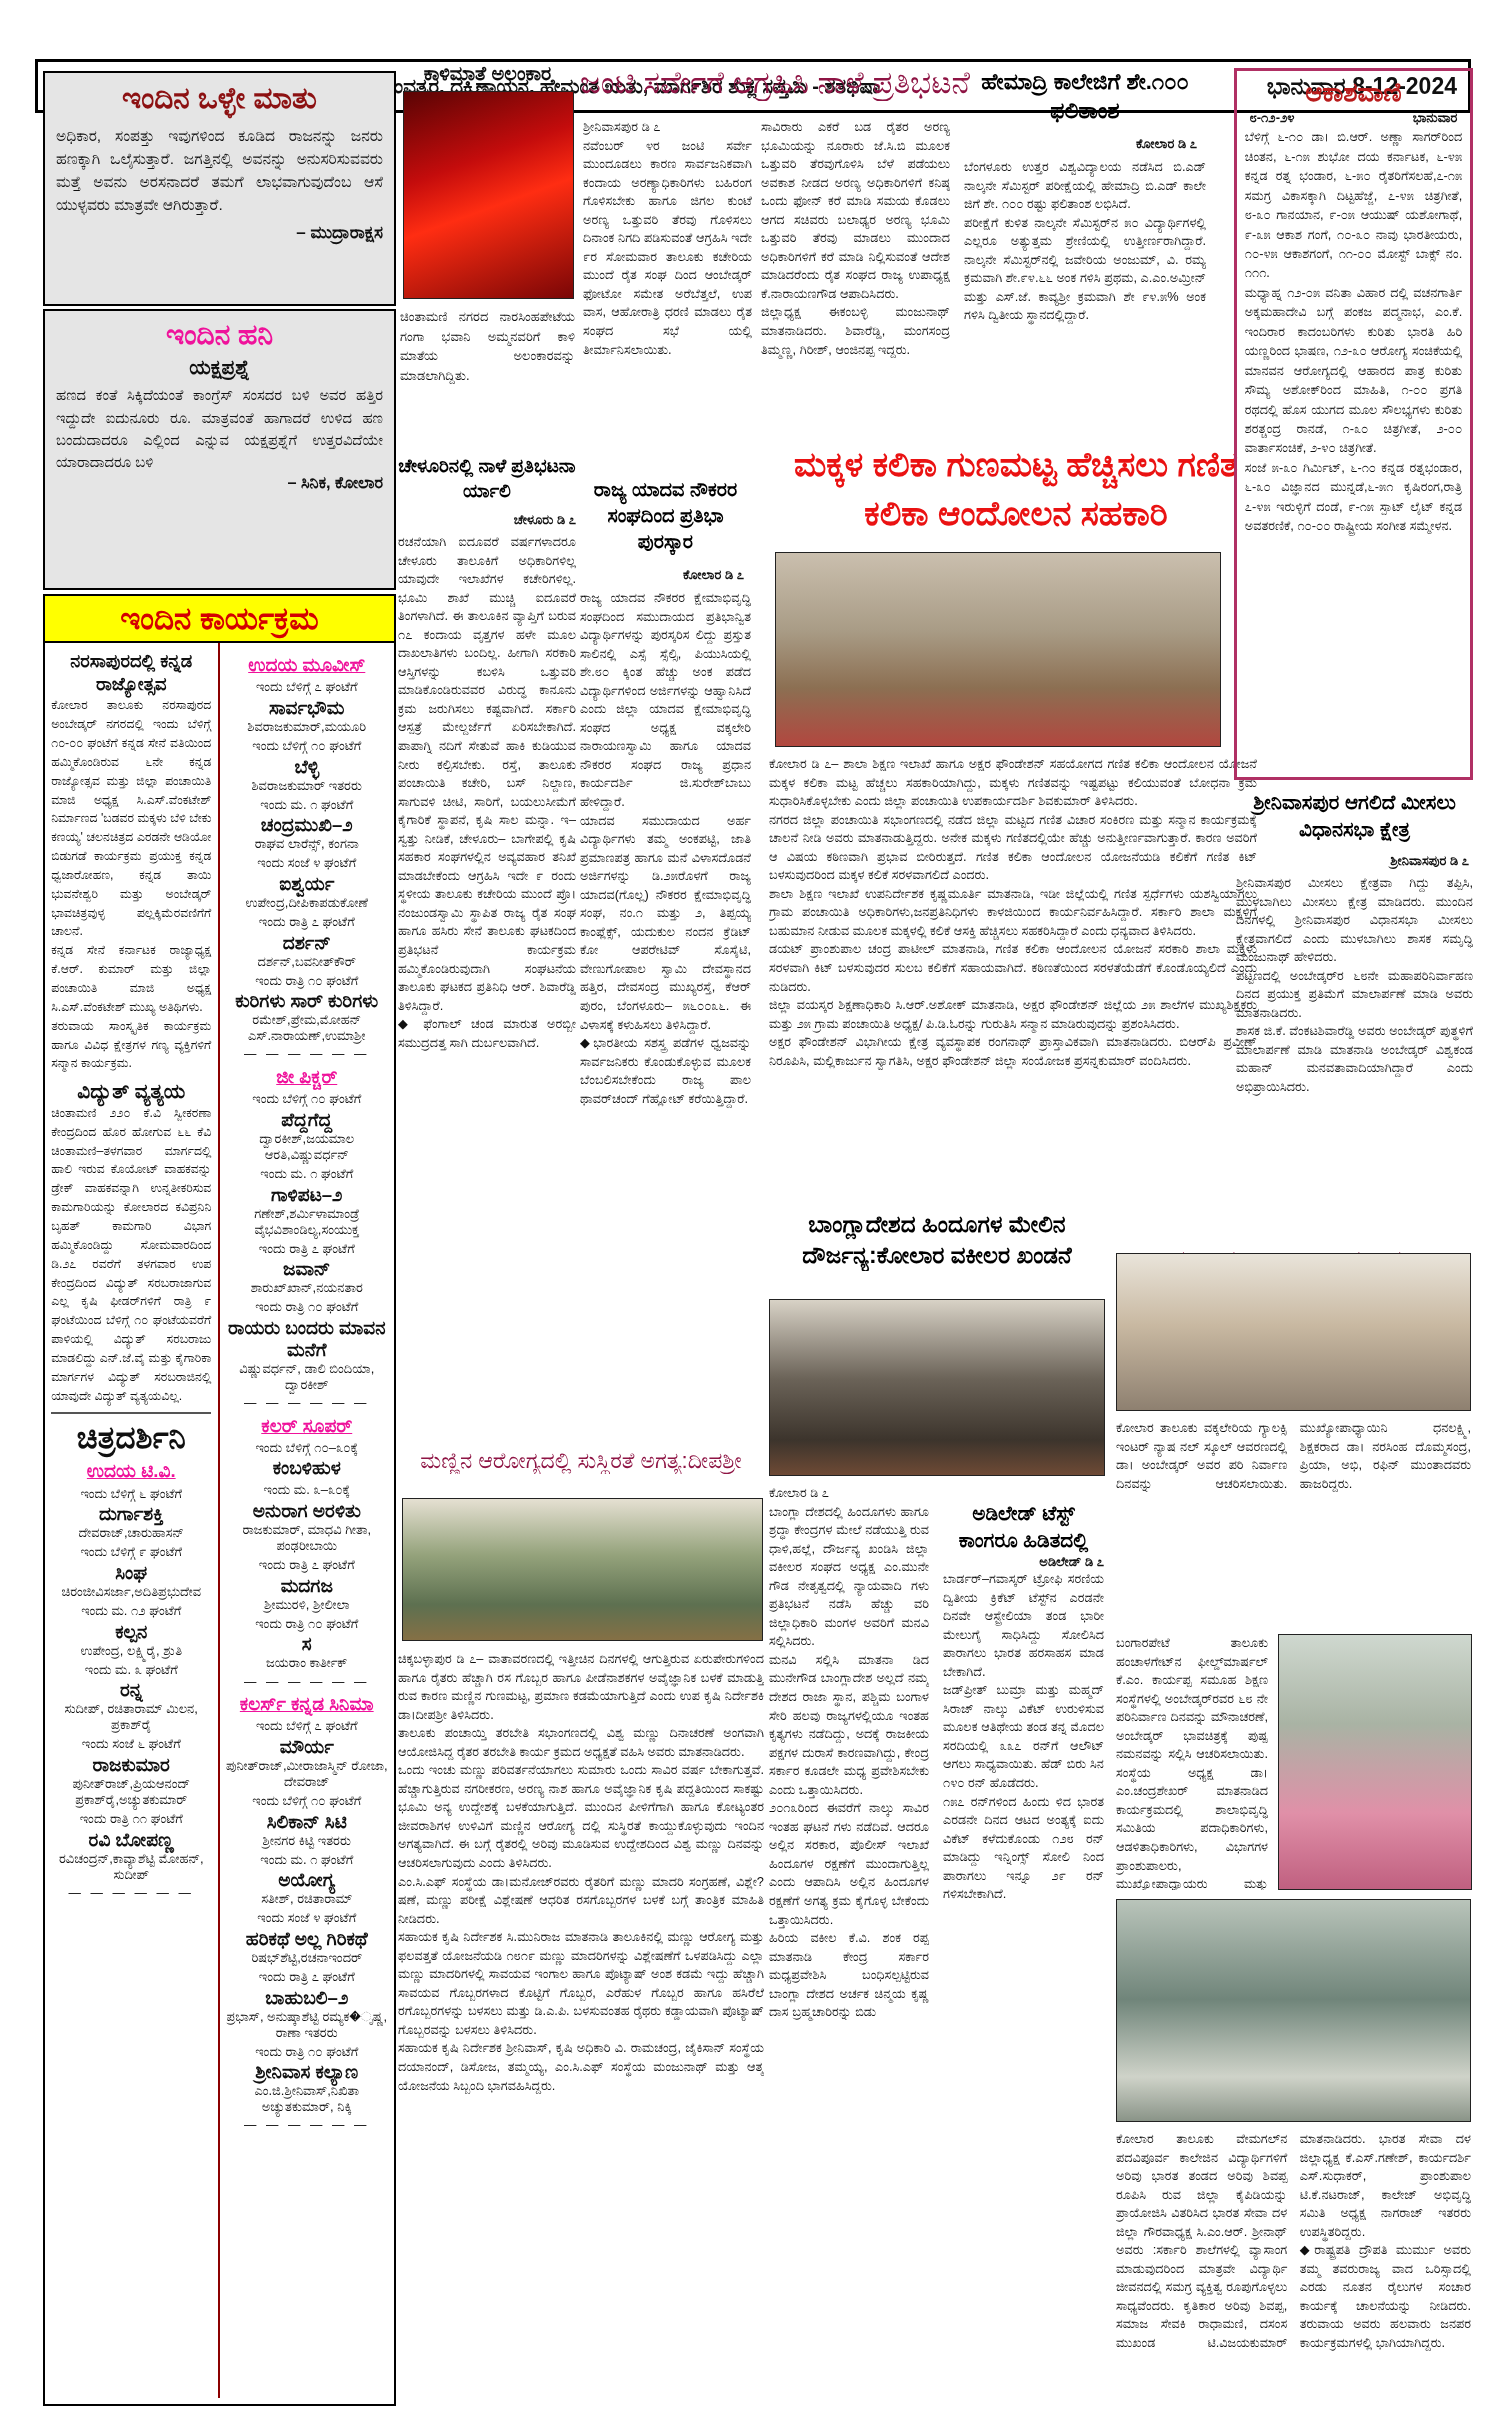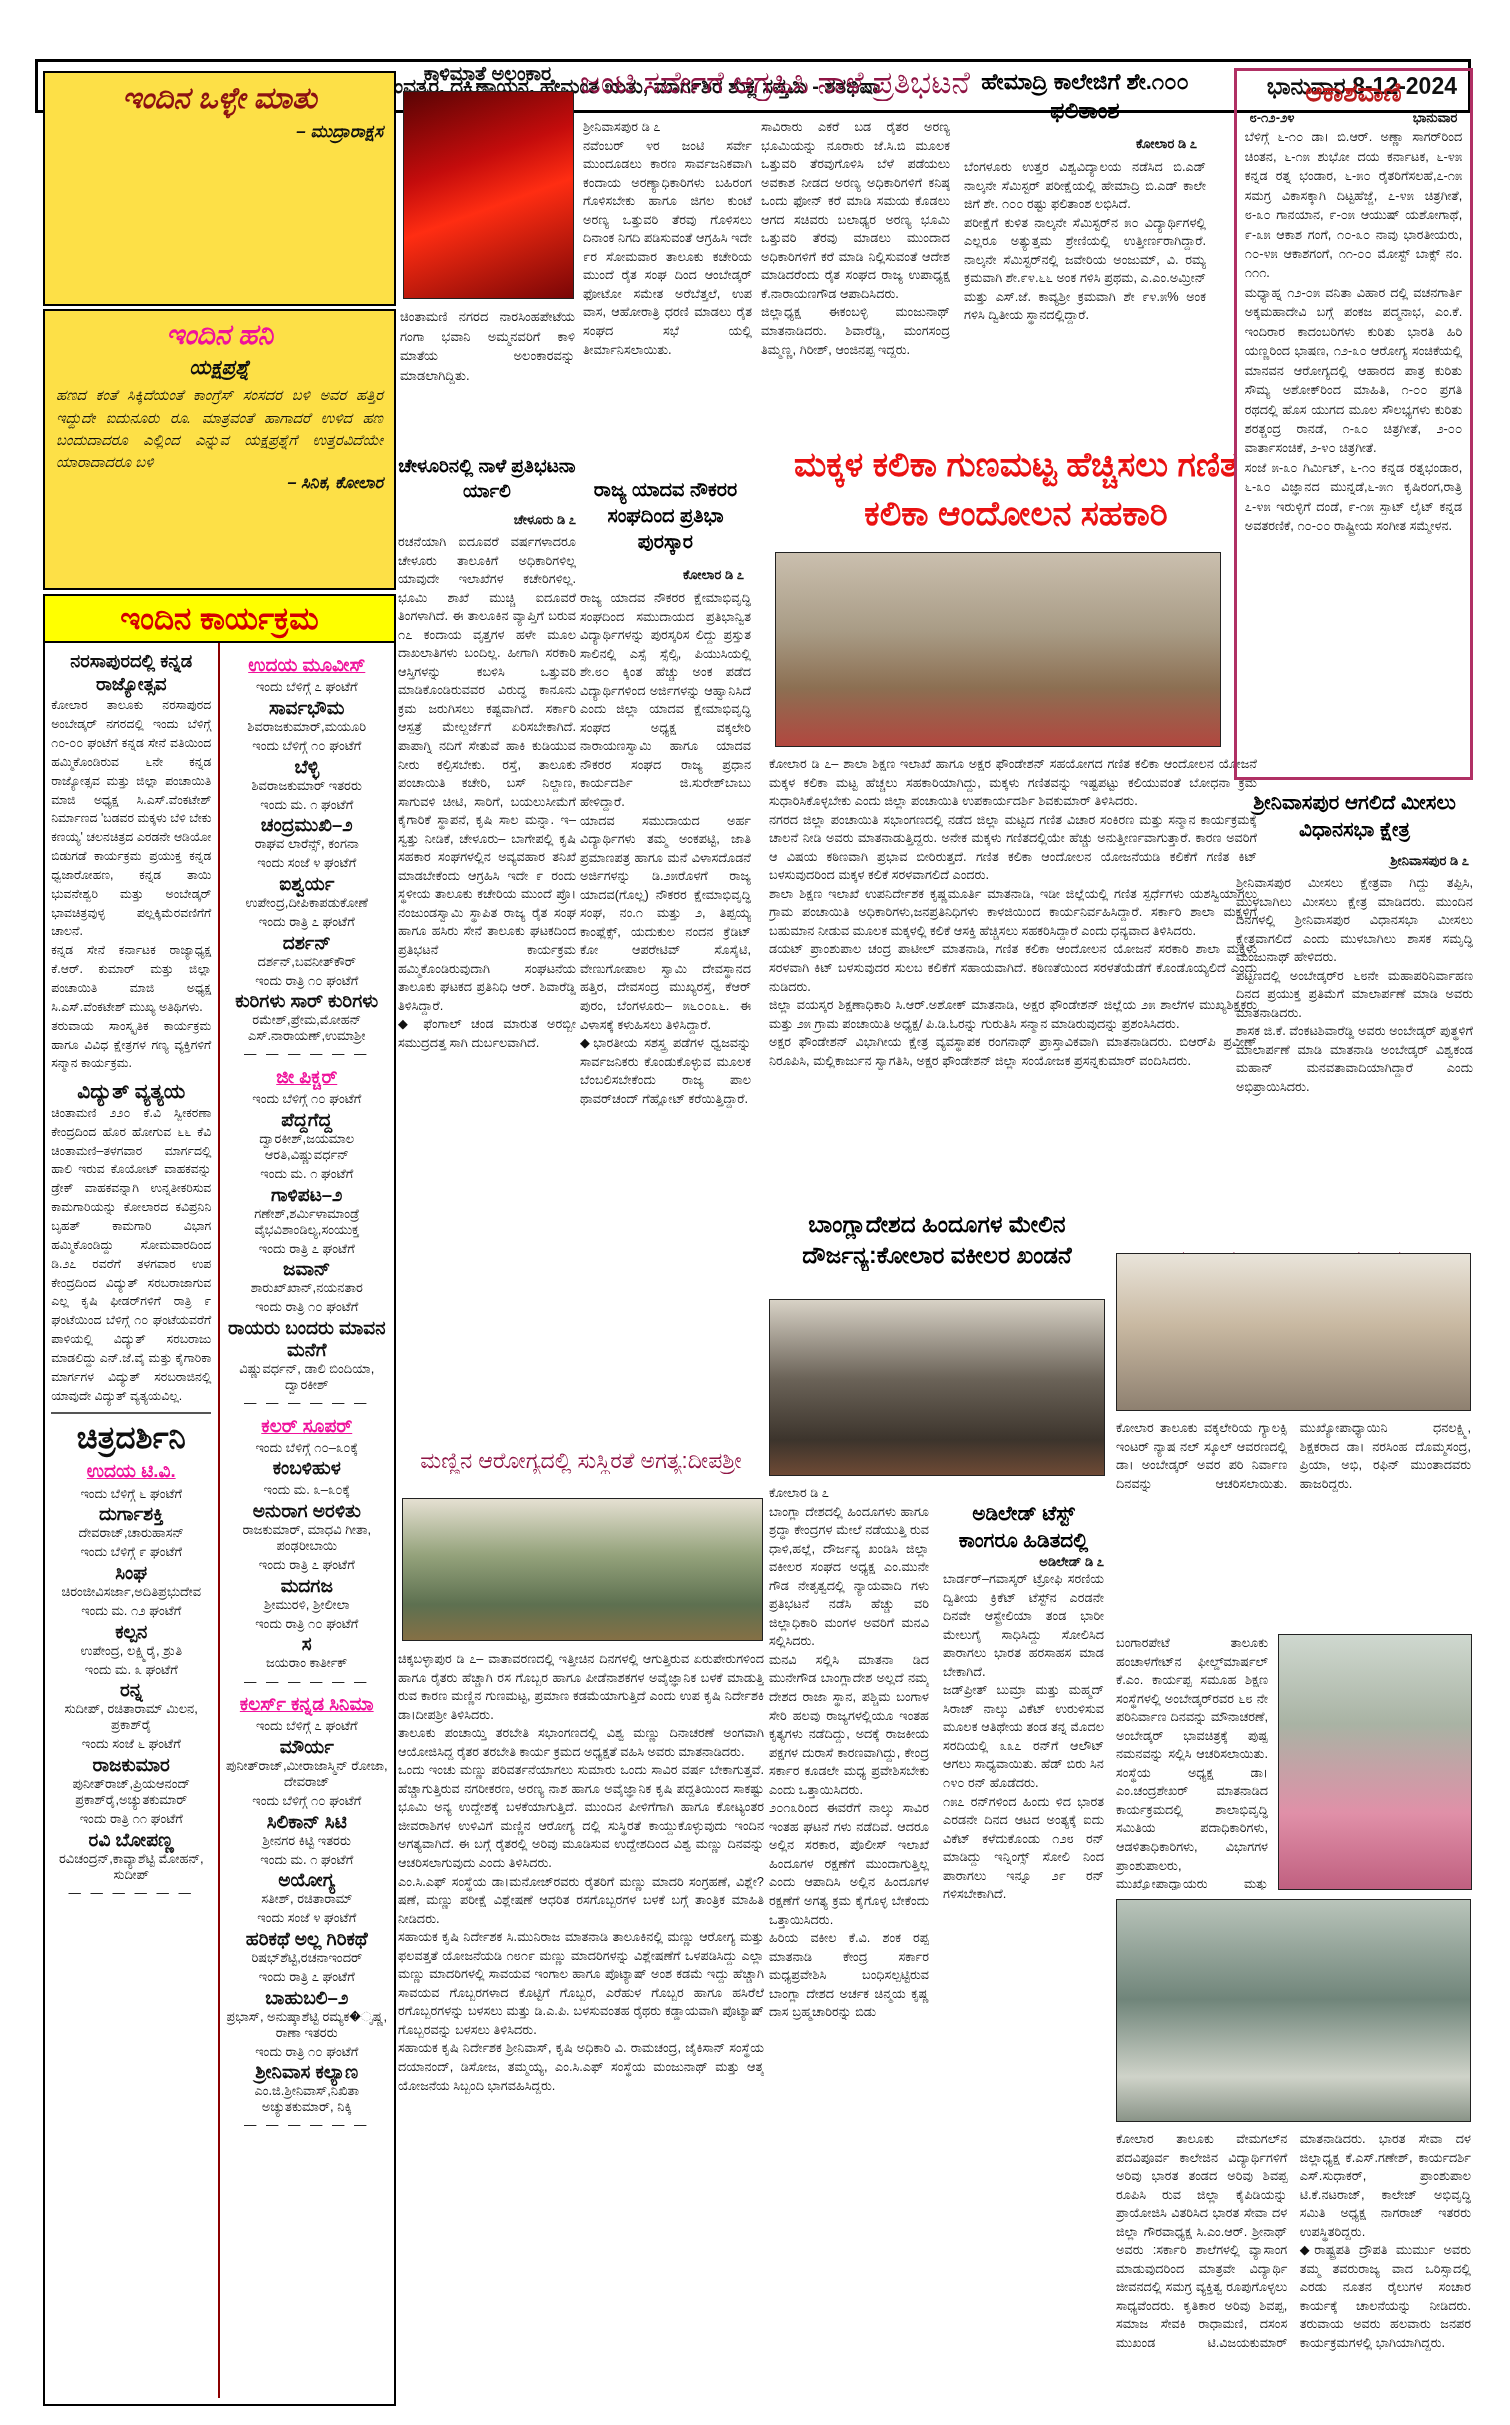--- a/index.html
+++ b/index.html
@@ -1,19 +1,19 @@
 <!DOCTYPE html>
 <html style="font-size:12.4px"><head>
 <meta charset="utf-8">
 <style>
   html,body{margin:0;padding:0;background:#ffffff;}
   #page{position:relative;width:1510px;height:2426px;background:#fff;
         font-family:"Liberation Sans","DejaVu Sans",sans-serif;color:#101010;overflow:hidden;}
   .abs{position:absolute;}
-  .box{border:2.3px solid #000;background:#fde047;font-style:italic;}
+  .box{border:2.3px solid #000;background:#e5e5e5;}
   .jt{text-align:justify;}
   .ct{text-align:center;}
   .pre{white-space:pre-line;}
   .body-sm{font-size:12.8px;line-height:1.45;}
   .body-md{font-size:13px;line-height:1.5;}
   .ovh{overflow:hidden;}
   
   #masthead{left:35px;top:59px;width:1436px;height:54px;border:3.1px solid #000;
     display:flex;align-items:center;justify-content:space-between;padding:0 11px;box-sizing:border-box;}
   #masthead .m-left{font-weight:bold;font-size:20px;}
@@ -67,20 +67,21 @@
     <div class="m-left">
       <span>ಕೋಲಾರ ಪತ್ರಿಕೆ</span>&nbsp;&nbsp;
       <span>ದ್ವಿತೀಯ ಪುಟ</span>&nbsp;&nbsp;
       <span>ಶ್ರೀ ಕ್ರೋಧಿ ನಾಮ ಸಂವತ್ಸರ, ದಕ್ಷಿಣಾಯನ, ಹೇಮಂತ ಋತು, ಮಾರ್ಗಶಿರ ಶುಕ್ಲ ಸಪ್ತಮಿ - ಶತಭಿಷಾ</span>
     </div>
     <div class="m-right">ಭಾನುವಾರ 8-12-2024</div>
   </div>
 
   <div class="abs railbox box ovh" style="top:71px;height:235px;">
     <div class="gw-title ct">ಇಂದಿನ ಒಳ್ಳೇ ಮಾತು</div>
+    <div class="body-md jt" style="font-size:15.5px;margin-top:7.8px;">ಅಧಿಕಾರ, ಸಂಪತ್ತು ಇವುಗಳಿಂದ ಕೂಡಿದ ರಾಜನನ್ನು ಜನರು ಹಣಕ್ಕಾಗಿ ಒಲೈಸುತ್ತಾರೆ. ಜಗತ್ತಿನಲ್ಲಿ ಅವನನ್ನು ಅನುಸರಿಸುವವರು ಮತ್ತೆ ಅವನು ಅರಸನಾದರೆ ತಮಗೆ ಲಾಭವಾಗುವುದೆಂಬ ಆಸೆ ಯುಳ್ಳವರು ಮಾತ್ರವೇ ಆಗಿರುತ್ತಾರೆ.</div>
     <div class="attrib" style="font-size:17px;margin-top:6.2px;">– ಮುದ್ರಾರಾಕ್ಷಸ</div>
   </div>
 
   <div class="abs railbox box ovh" style="top:309px;height:281px;">
     <div class="honey-title ct">ಇಂದಿನ ಹನಿ</div>
     <div class="honey-sub ct" style="margin-top:4.7px;">ಯಕ್ಷಪ್ರಶ್ನೆ</div>
     <div class="body-md jt" style="font-size:14.7px;margin-top:5px;">ಹಣದ ಕಂತೆ ಸಿಕ್ಕಿದೆಯಂತೆ ಕಾಂಗ್ರೆಸ್ ಸಂಸದರ ಬಳಿ ಅವರ ಹತ್ತಿರ ಇದ್ದುದೇ ಐದುನೂರು ರೂ. ಮಾತ್ರವಂತೆ ಹಾಗಾದರೆ ಉಳಿದ ಹಣ ಬಂದುದಾದರೂ ಎಲ್ಲಿಂದ ಎನ್ನುವ ಯಕ್ಷಪ್ರಶ್ನೆಗೆ ಉತ್ತರವಿದೆಯೇ ಯಾರಾದಾದರೂ ಬಳಿ</div>
     <div class="attrib" style="font-size:16.3px;">– ಸಿನಿಕ, ಕೋಲಾರ</div>
   </div>
 

